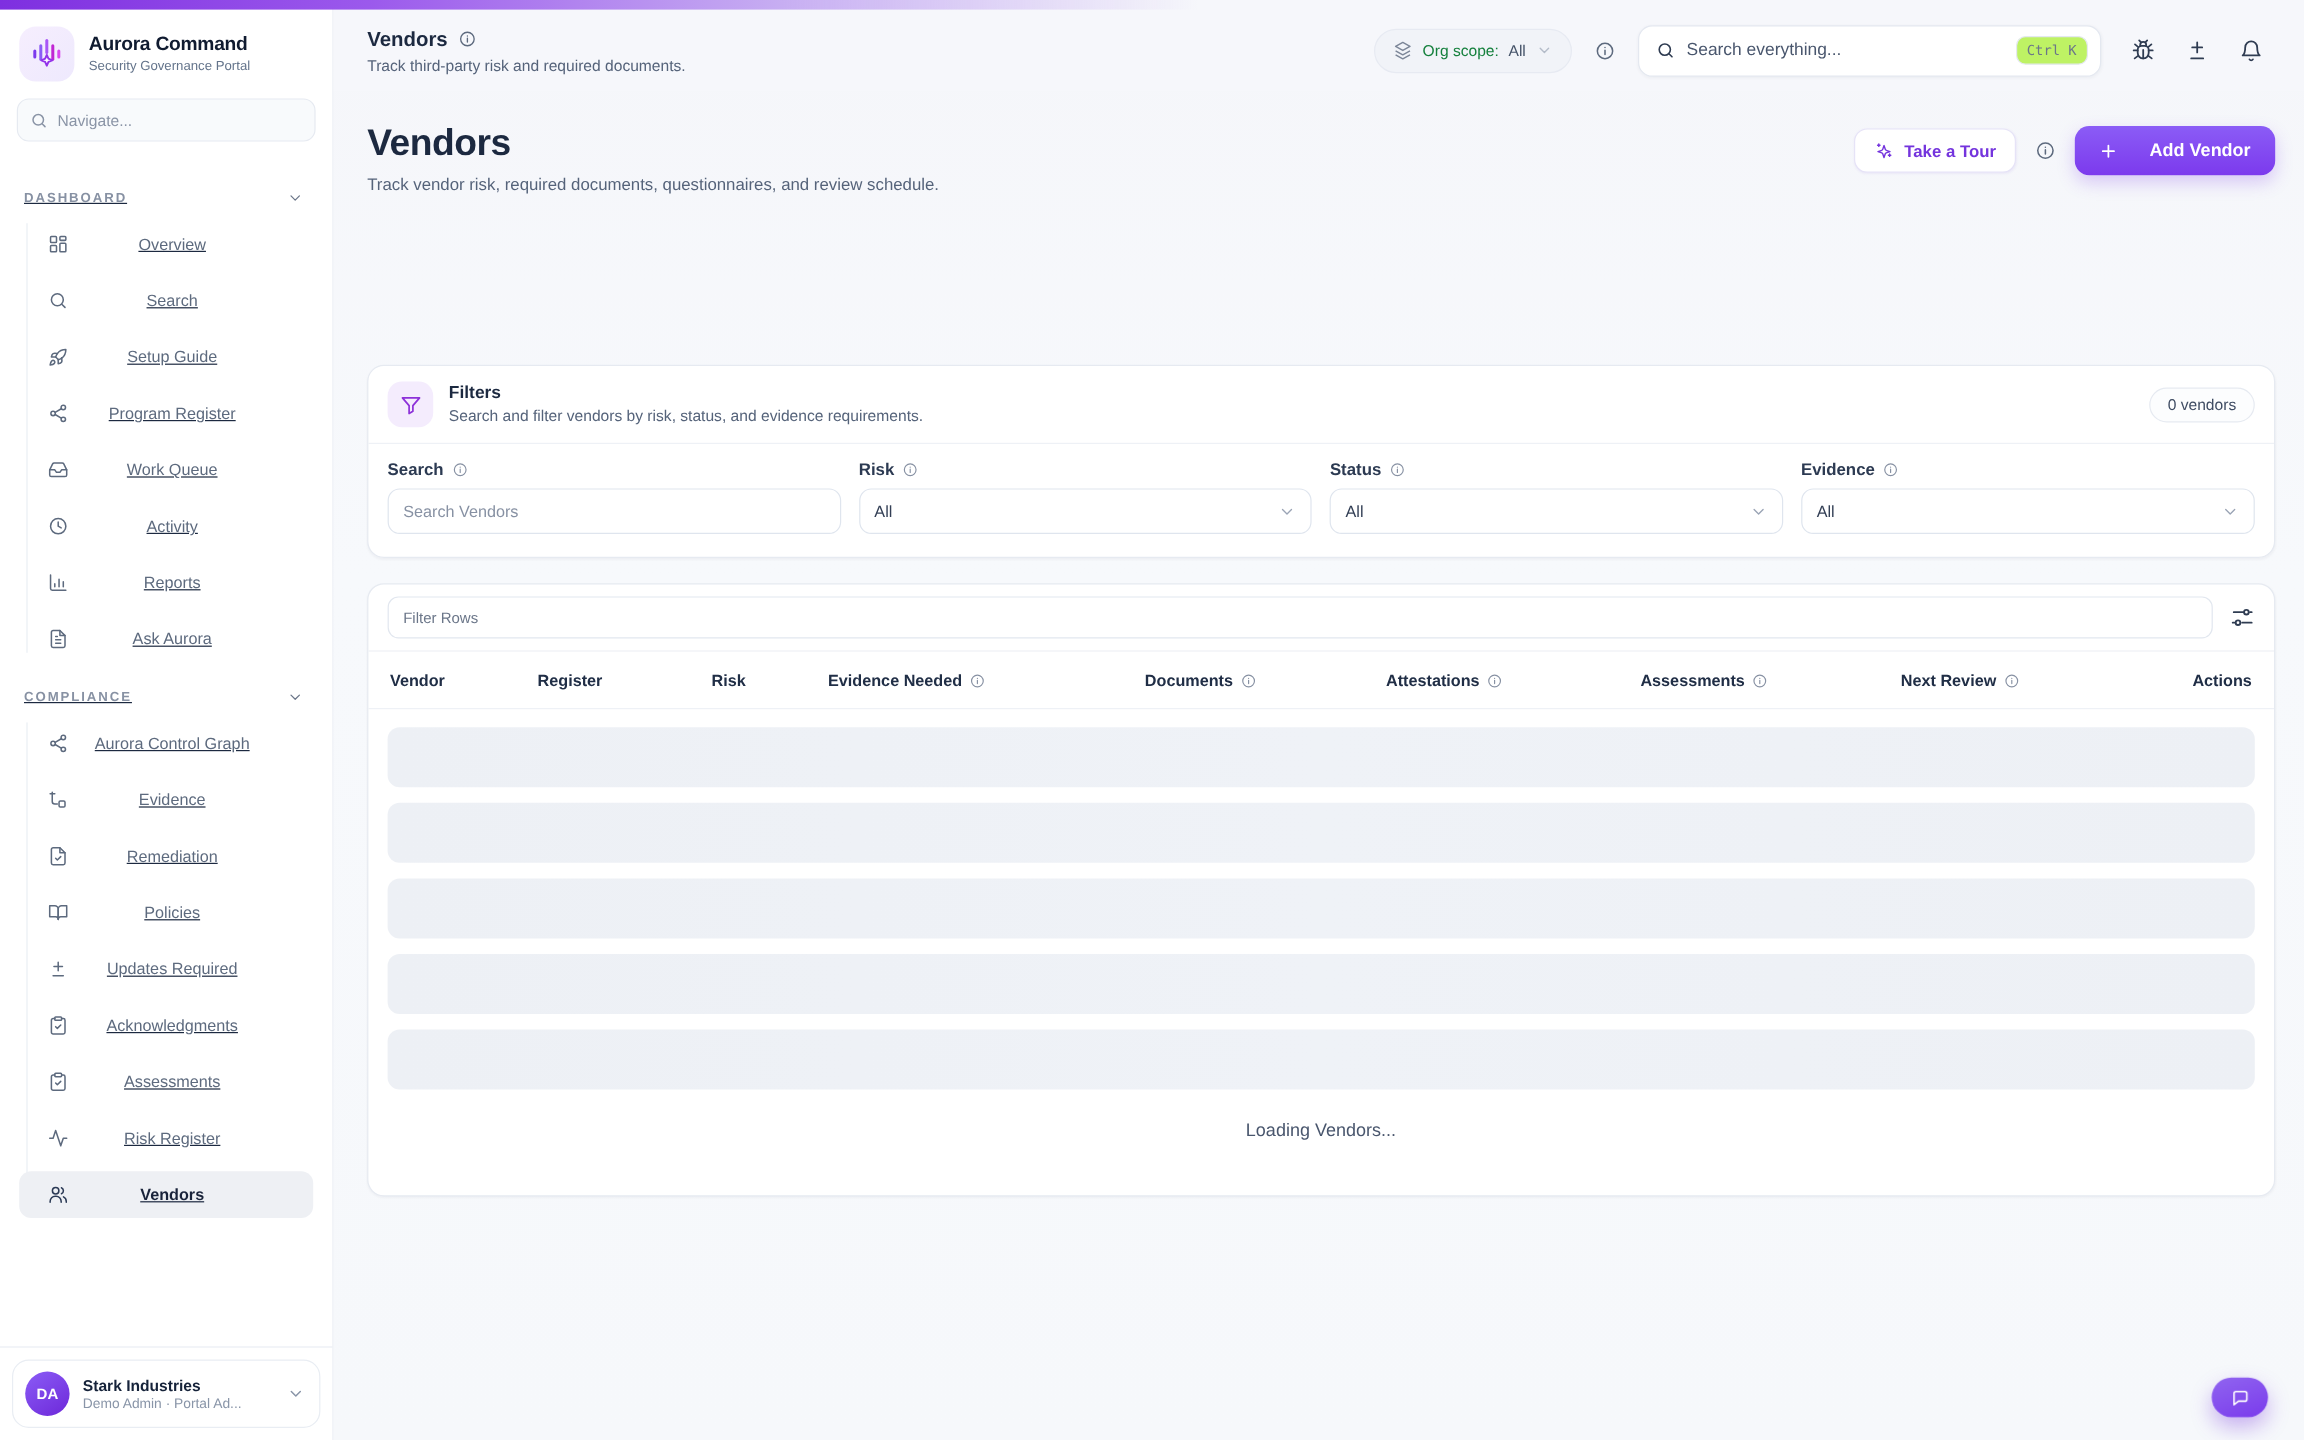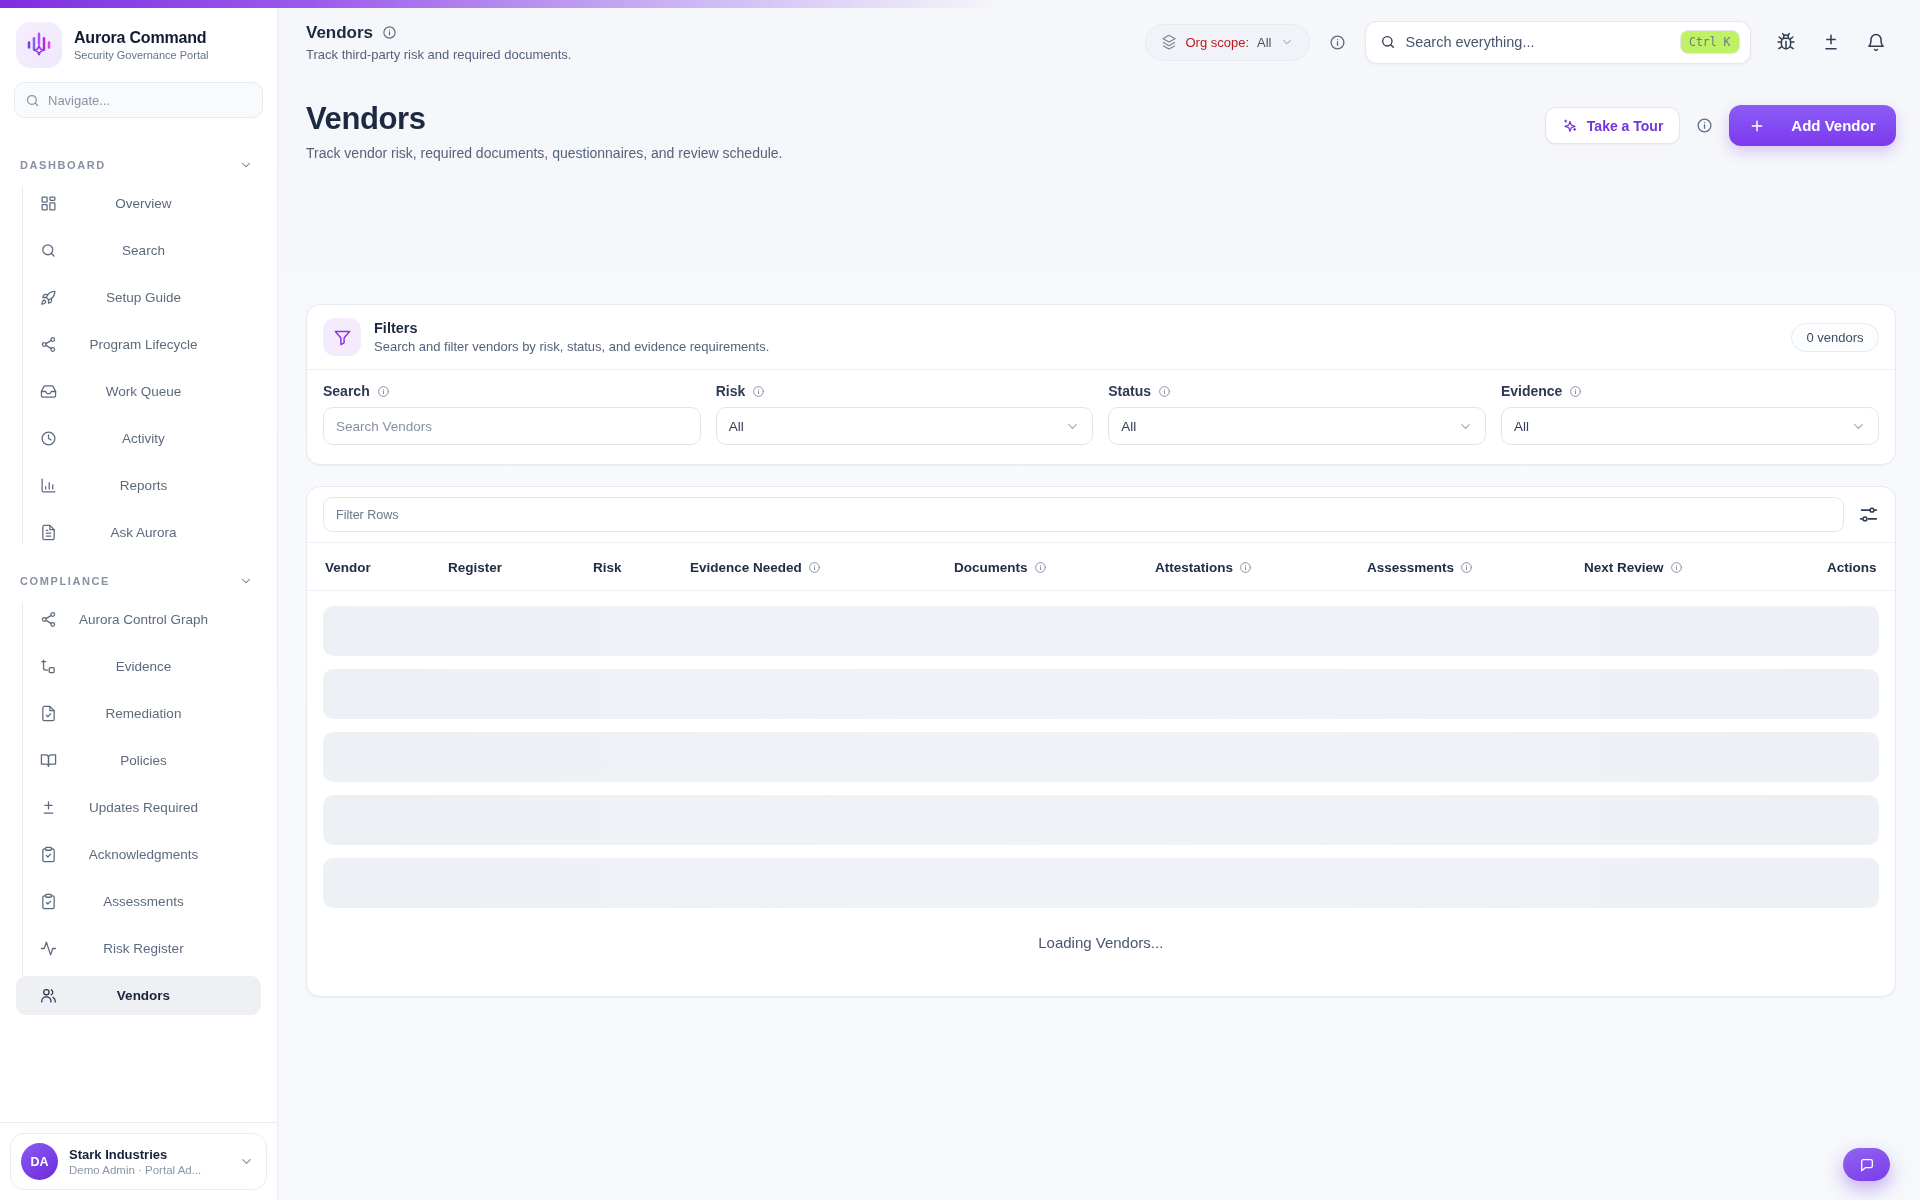--- a/index.html
+++ b/index.html
@@ -21,21 +21,21 @@
   .brand-logo svg { width:30px; height:30px; }
   .brand-name { font-size:16px; font-weight:700; color:#101b30; letter-spacing:-0.2px; }
   .brand-tagline { font-size:11px; color:#64748b; margin-top:2px; }
   .nav-search { display:flex; align-items:center; gap:8px; margin:6px 14px 0; height:36px;
     border:1px solid #e6eaf1; border-radius:10px; background:#f8fafc; padding:0 10px; flex-shrink:0; }
   .nav-search svg { width:15px; height:15px; color:#8a94a6; flex:0 0 15px; }
   .nav-search input { border:none; outline:none; background:transparent; font-size:13px; color:#334155; width:100%;
     font-family:"Liberation Sans", sans-serif; }
   .nav-search input::placeholder { color:#8a94a6; }
 
-  .sidebar-nav { flex:1; overflow:hidden; padding:0 16px; }
+  .sidebar-nav { flex:1; overflow:hidden; padding:0 16px;text-decoration:underline; }
   .nav-section-header { display:flex; align-items:center; justify-content:space-between;
     margin-top:22px; padding:0 8px 0 4px; font-size:11px; font-weight:700; letter-spacing:1.6px; color:#8791a3; }
   .nav-section-header:first-child { margin-top:40px; }
   .nav-section-header .sec-chev { width:14px; height:14px; color:#6b7689; }
   .nav-items { position:relative; padding-top:12px; }
   .nav-items::before { content:""; position:absolute; left:6px; top:14px; bottom:8px; width:1px; background:#eaeef4; }
   .nav-item { position:relative; display:flex; align-items:center; height:39px; margin-bottom:8px;
     padding:0 14px 0 24px; border-radius:10px; color:#5d6a7e; font-size:13.5px; font-weight:500; cursor:pointer; }
   .nav-item .nav-icon { width:17px; height:17px; flex:0 0 17px; color:#5d6a7e; }
   .nav-item .nav-label { flex:1; text-align:center; padding-right:17px; }
@@ -55,21 +55,21 @@
   .main { flex:1; display:flex; flex-direction:column; background:linear-gradient(180deg,#f5f6fa 0%,#f7f9fc 40%,#f6f8fb 100%); }
   .topbar { height:76px; flex-shrink:0; display:flex; align-items:center; padding:8px 40px 0 28px; background:#f6f7fb; }
   .tb-title-row { display:flex; align-items:center; gap:9px; }
   .tb-title { font-size:17px; font-weight:700; color:#1c2940; }
   .icon-info { width:15px; height:15px; color:#5d6a7e; }
   .tb-sub { font-size:13px; color:#55637a; margin-top:4px; }
   .tb-right { margin-left:auto; display:flex; align-items:center; gap:19px; }
   .org-pill { display:flex; align-items:center; gap:8px; height:37px; padding:0 15px;
     border:1px solid #e7eaf2; border-radius:999px; background:#f1f3f8; font-size:13px; cursor:pointer; }
   .org-pill svg.layers { width:16px; height:16px; color:#7c8698; }
-  .org-label { color:#b91c1c; }
+  .org-label { color:#15803d; }
   .org-value { color:#445268; }
   .org-pill .chev { width:14px; height:14px; color:#b4bcc9; }
   .tb-search { display:flex; align-items:center; gap:10px; width:386px; height:43px; border:1px solid #e4e8f0;
     border-radius:12px; background:#fff; padding:0 10px 0 14px; box-shadow:0 1px 3px rgba(22,35,58,.05); }
   .tb-search svg { width:16px; height:16px; color:#2f3c52; flex:0 0 16px; }
   .tb-search input { border:none; outline:none; flex:1; font-size:14.5px; color:#2f3c52; background:transparent;
     font-family:"Liberation Sans", sans-serif; }
   .tb-search input::placeholder { color:#49566d; }
   .kbd { font-family:"DejaVu Sans Mono", monospace; font-size:11.5px; color:#6b7689; background:#bef264;
     border:1px solid #e4e8f0; border-radius:8px; padding:4px 8px; white-space:nowrap; }
@@ -198,21 +198,21 @@
             </svg>
             <span class="nav-label">Setup Guide</span>
           </div>
           <div class="nav-item">
             <svg class="nav-icon" viewBox="0 0 24 24" fill="none" stroke="currentColor" stroke-width="1.8" stroke-linecap="round" stroke-linejoin="round">
               <circle cx="18" cy="5" r="2.6"></circle>
               <circle cx="6" cy="12" r="2.6"></circle>
               <circle cx="18" cy="19" r="2.6"></circle>
               <path d="m8.4 13.3 7.2 4.2M15.6 6.5 8.4 10.7"></path>
             </svg>
-            <span class="nav-label">Program Lifecycle</span>
+            <span class="nav-label">Program Register</span>
           </div>
           <div class="nav-item">
             <svg class="nav-icon" viewBox="0 0 24 24" fill="none" stroke="currentColor" stroke-width="1.8" stroke-linecap="round" stroke-linejoin="round">
               <path d="M22 12h-6l-2 3h-4l-2-3H2"></path>
               <path d="M5.45 5.11 2 12v6a2 2 0 0 0 2 2h16a2 2 0 0 0 2-2v-6l-3.45-6.89A2 2 0 0 0 16.76 4H7.24a2 2 0 0 0-1.79 1.11z"></path>
             </svg>
             <span class="nav-label">Work Queue</span>
           </div>
           <div class="nav-item">
             <svg class="nav-icon" viewBox="0 0 24 24" fill="none" stroke="currentColor" stroke-width="1.8" stroke-linecap="round" stroke-linejoin="round">

